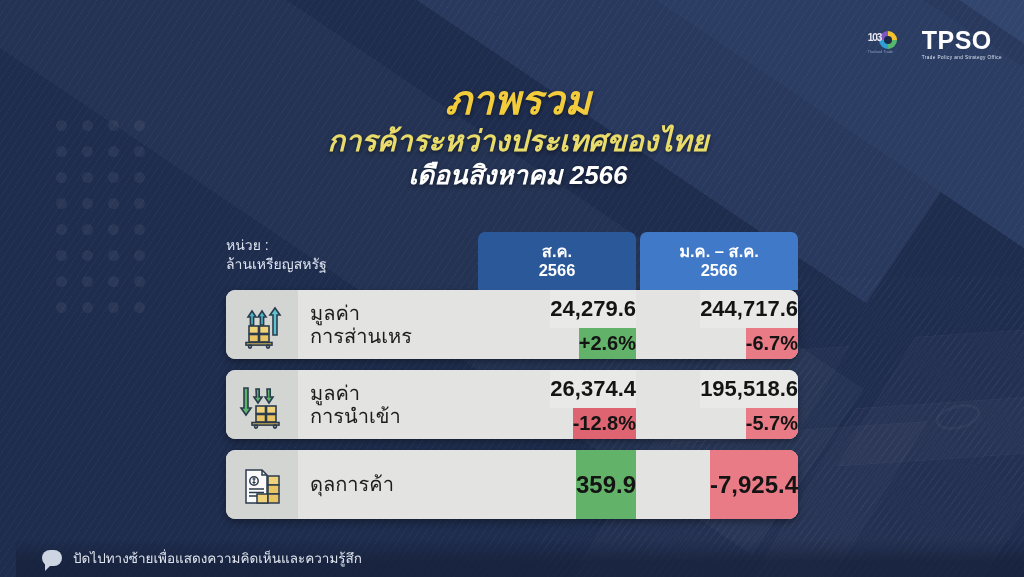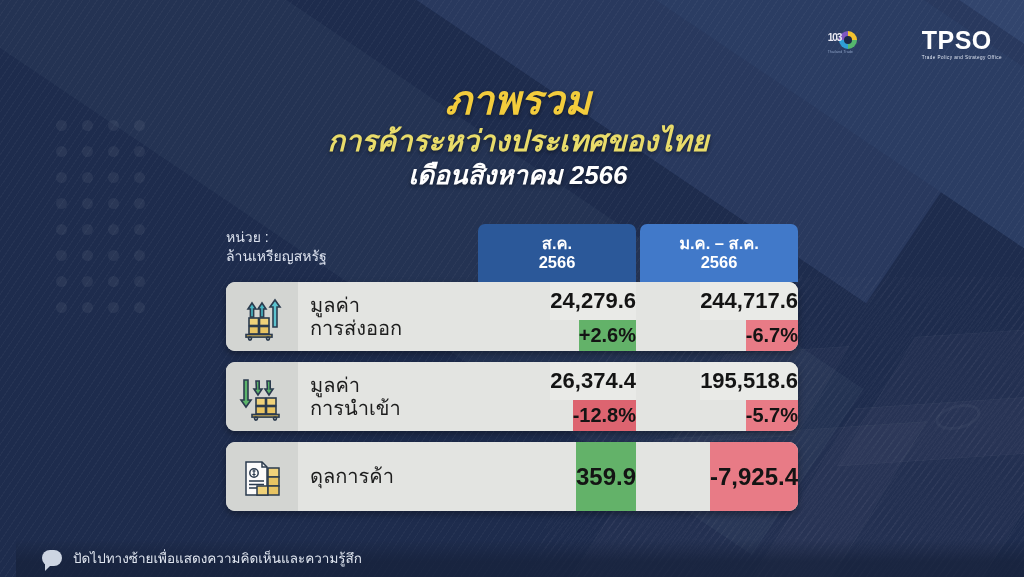--- a/index.html
+++ b/index.html
@@ -71,35 +71,35 @@
   
   #logos { position:absolute; right:22px; top:28px; display:flex; align-items:center; gap:14px; }
   .logo103 { position:relative; width:40px; height:30px; }
   .logo103 .txt { font-size:10px; font-weight:bold; color:#e8e8f2; letter-spacing:-1px;
                   position:absolute; left:0; top:3px; }
   .logo103 .fan { position:absolute; left:11px; top:2px; width:18px; height:18px;
                   border-radius:50%;
                   background: conic-gradient(#f2c230 0 25%, #55b86d 25% 50%, #2f9fd6 50% 75%, #7e57c2 75% 100%); }
   .logo103 .fan:after { content:""; position:absolute; inset:5px; border-radius:50%; background:#1c2a49; }
   .logo103 .sub { position:absolute; left:0; top:21px; font-size:3.4px; color:#8fa3c8; letter-spacing:.2px; white-space:nowrap;}
-  .tpso { position:relative; color:#fff;margin-left:40px; }
+  .tpso { position:relative; color:#fff; }
   .tpso .word { font-size:25px; font-weight:bold; letter-spacing:.5px; line-height:1; }
   .tpso .tag { font-size:4.6px; letter-spacing:.45px; margin-top:2px; color:#e2e8f4; white-space:nowrap; }
 
   
   #title { position:absolute; left:12px; right:0; top:78px; text-align:center;font-style:italic; }
   #title .l1 { font-size:40px; font-weight:bold; color:#f3cc3c; line-height:1.12;
                text-shadow:0 2px 4px rgba(0,0,0,.45); }
   #title .l2 { font-size:29px; font-weight:bold; color:#e9dc6a; line-height:1.25;
                text-shadow:0 2px 4px rgba(0,0,0,.45); }
   #title .l3 { font-size:26px; font-weight:bold; color:#ffffff; line-height:1.3;
                text-shadow:0 2px 4px rgba(0,0,0,.45); }
 
   
-  #table { position:absolute; left:226px; top:224px; width:572px; }
+  #table { position:absolute; left:226px; top:232px; width:572px; }
   .thead { display:flex; height:58px; }
   .thead .spacer { width:248px; }
   .th { width:158px; margin-left:4px; border-radius:7px 7px 0 0;
         display:flex; flex-direction:column; align-items:center; justify-content:center;
         color:#fff; font-size:16.5px; font-weight:bold; line-height:1.14;text-align:center; }
   .th.a { background:#2b5899; }
   .th.b { background:#4179c9; }
 
   .row { display:flex; height:69px; margin-bottom:11px; border-radius:9px;
          background:#e3e4e1; overflow:hidden; box-shadow:0 3px 7px rgba(0,0,0,.35); }
@@ -226,21 +226,21 @@
           <rect x="11" y="33.5" width="9.5" height="7.5" fill="#e8c463"></rect>
           <rect x="21.5" y="33.5" width="9.5" height="7.5" fill="#e8c463"></rect>
           <rect x="8" y="41.5" width="26" height="2.6" fill="#d8b455"></rect>
           <circle cx="12" cy="45.6" r="1.5" fill="#cfcfcf"></circle>
           <circle cx="30" cy="45.6" r="1.5" fill="#cfcfcf"></circle>
         </g>
       </svg>
     </div>
     <div class="lbl">
       <span>มูลค่า</span>
-      <span>การส่งออก</span>
+      <span>การส่านเหร</span>
     </div>
     <div class="cell">
       <div class="v">24,279.6</div>
       <div class="p g">+2.6%</div>
     </div>
     <div class="cell">
       <div class="v">244,717.6</div>
       <div class="p r">-6.7%</div>
     </div>
   </div>

